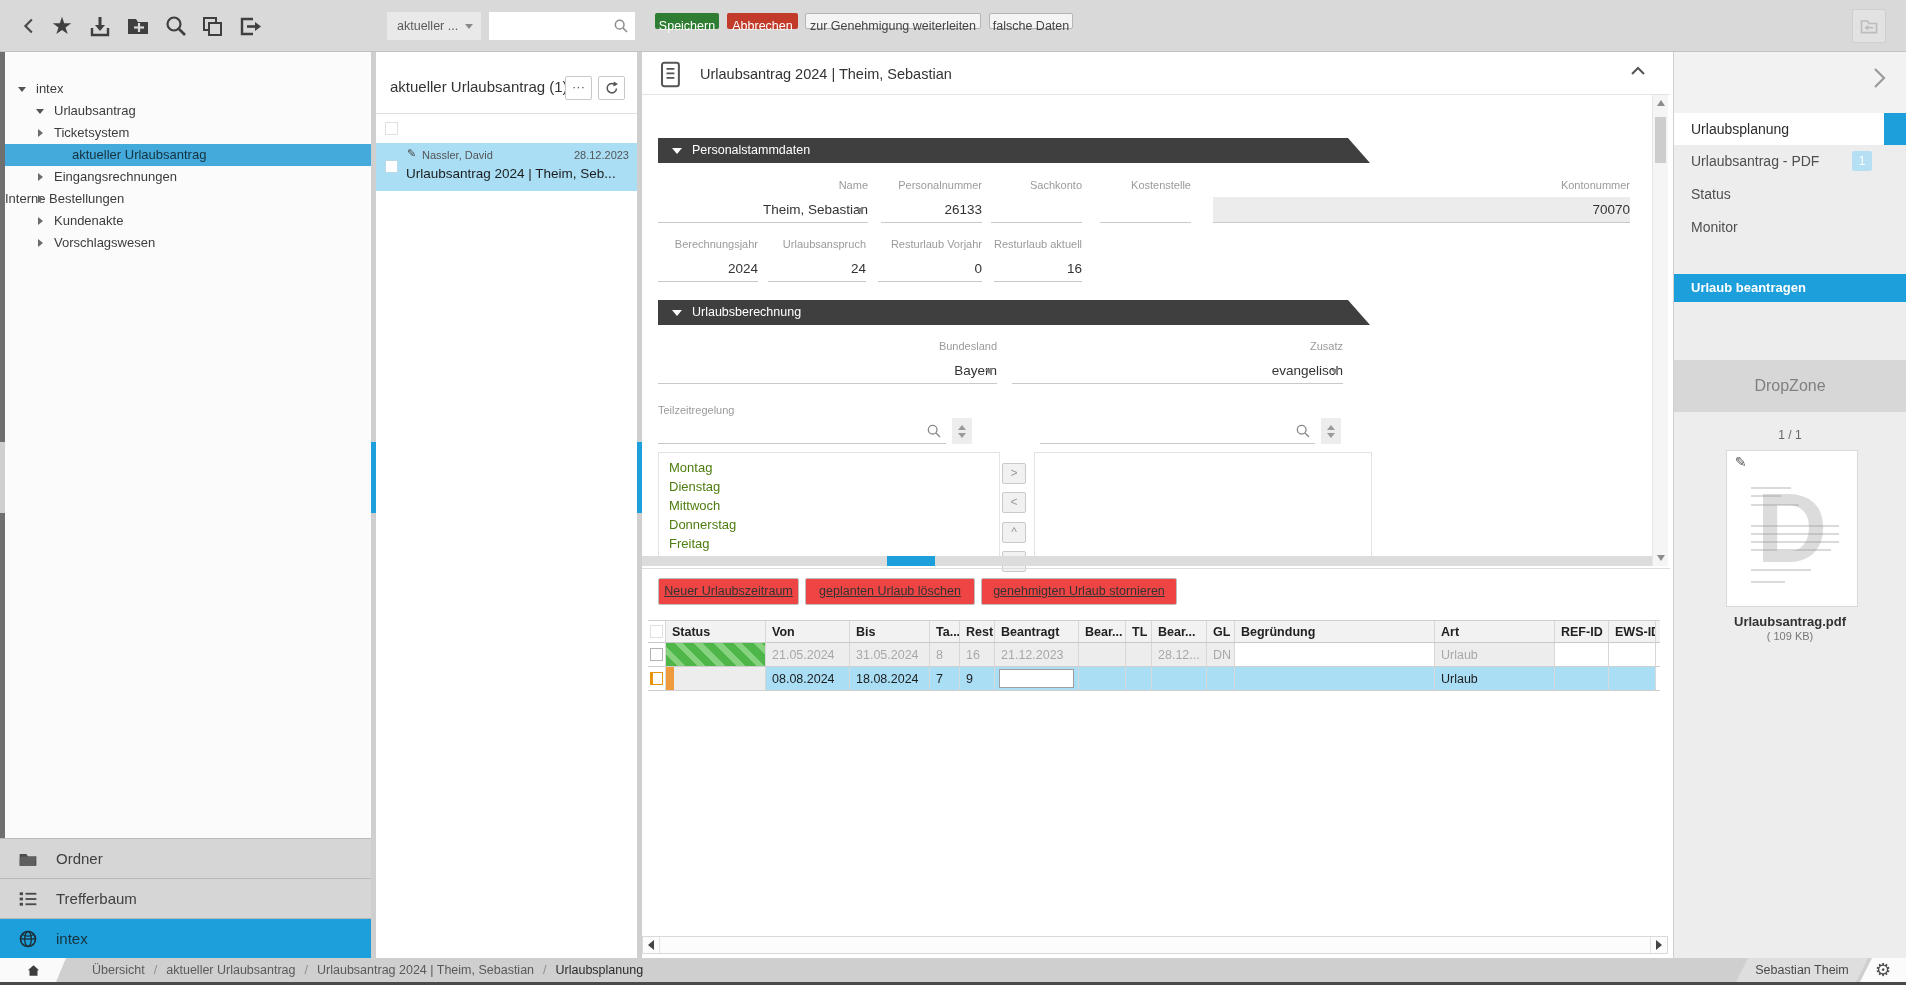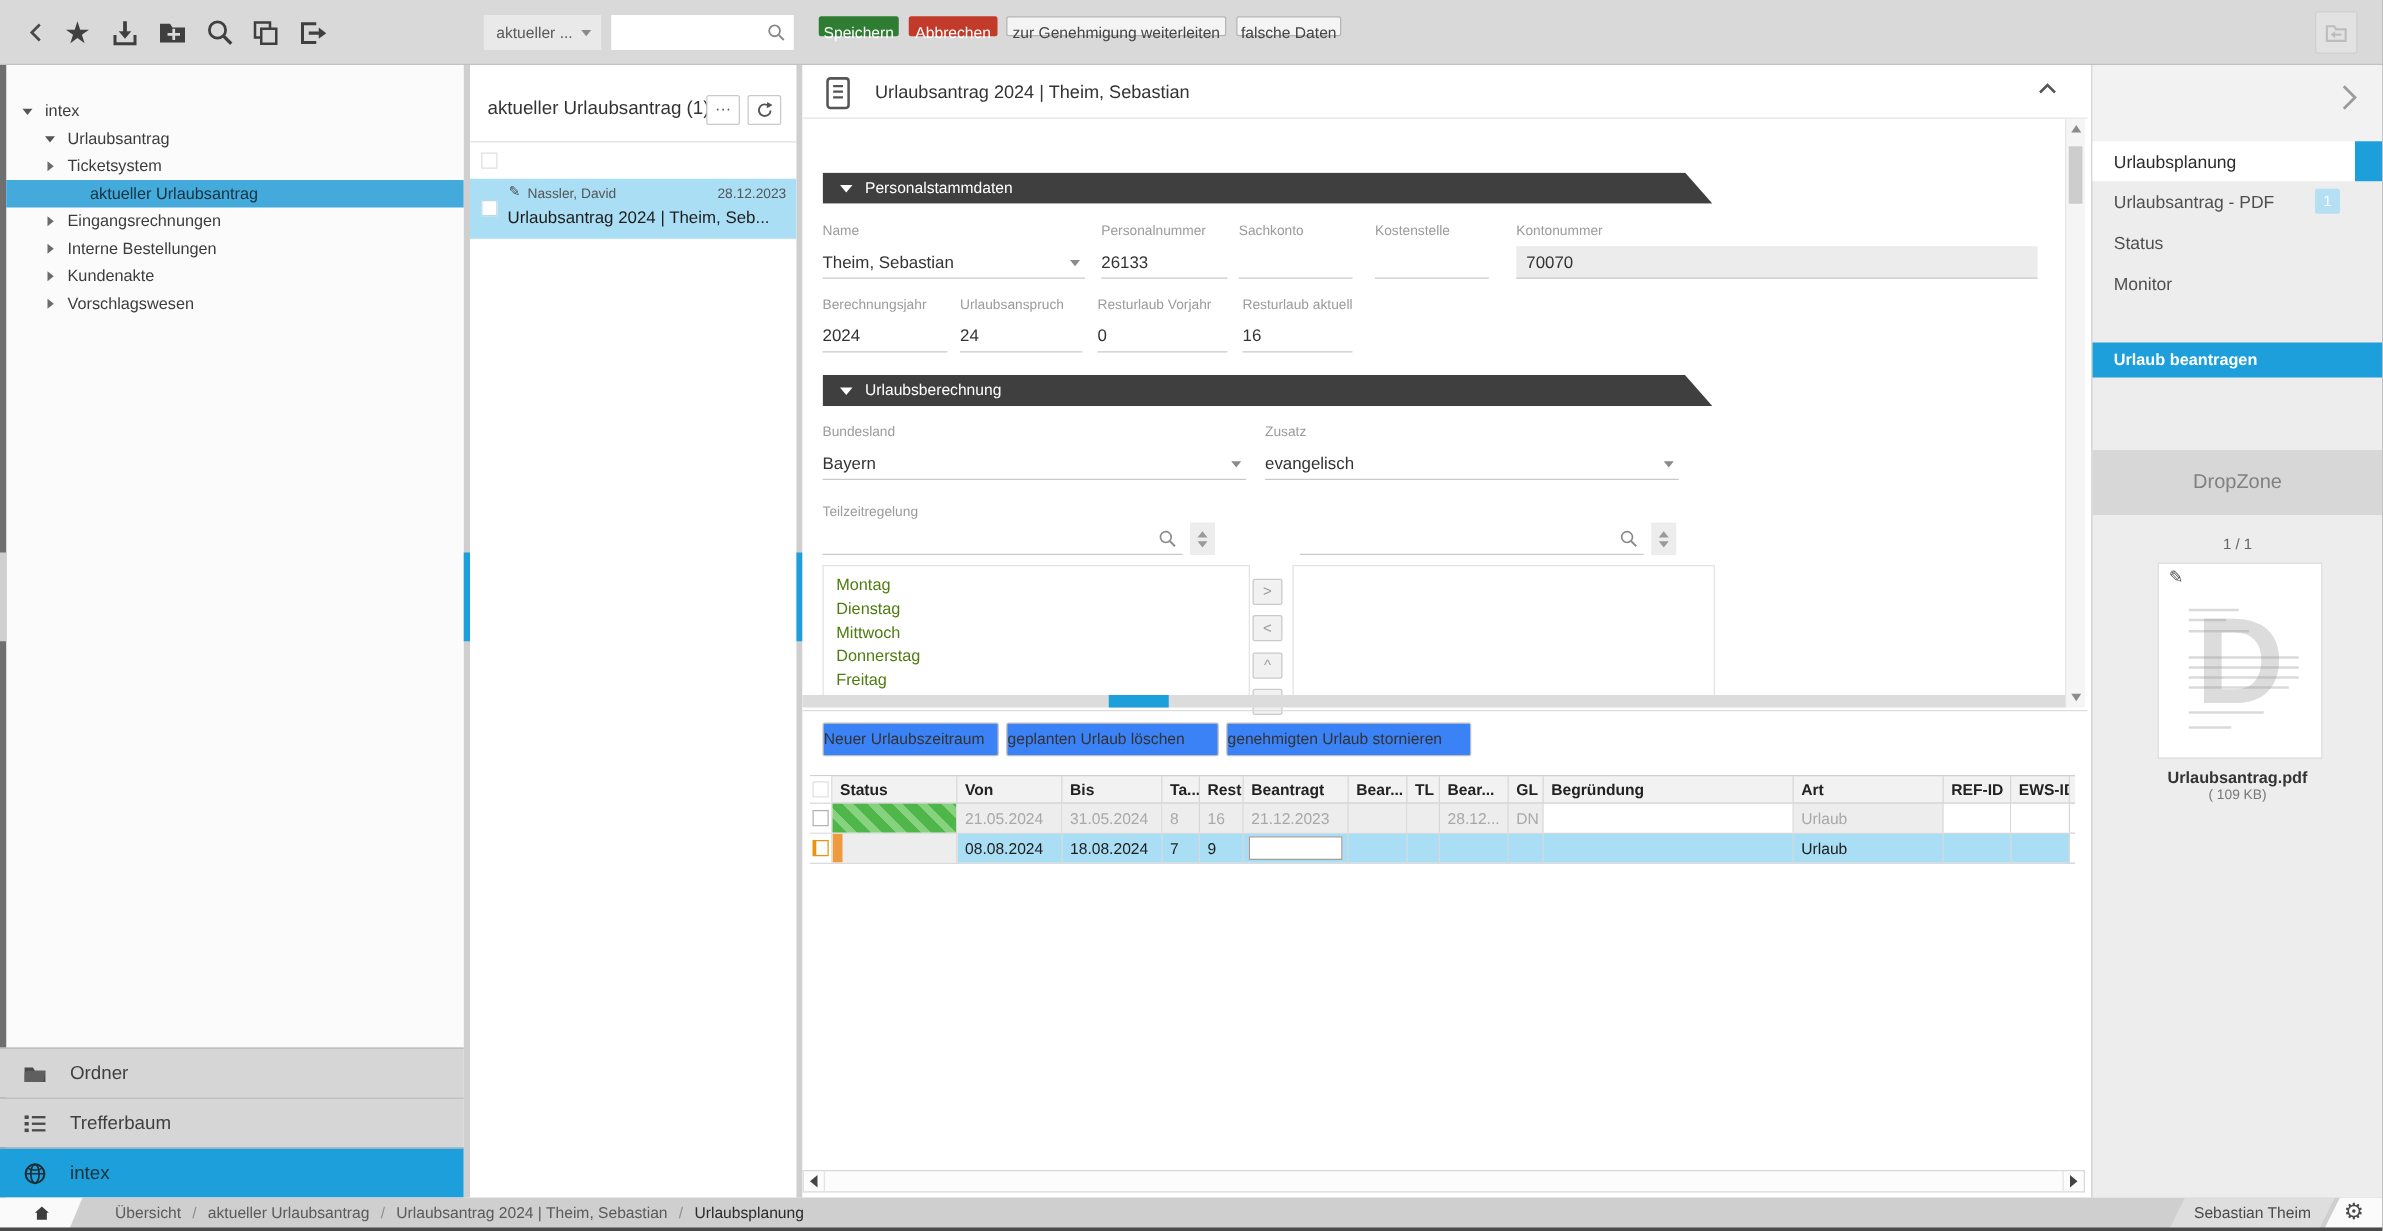--- a/index.html
+++ b/index.html
@@ -52,21 +52,21 @@
   .li-date { position:absolute; right:8px; top:6px; font-size:11px; color:#555; }
   .li-title { position:absolute; left:30px; top:23px; font-size:13.5px; color:#1d1d1d; white-space:nowrap; }
   .pencil { font-family:"DejaVu Sans", sans-serif; color:#4a4a4a; }
 
   
   .main-panel { position:absolute; left:642px; top:52px; width:1028px; bottom:27px; background:#fff; }
   .form-header { position:absolute; left:0; right:0; top:0; height:43px; border-bottom:1px solid #e3e3e3; }
   .form-title { position:absolute; left:58px; top:14px; font-size:14.5px; color:#333; }
   .secbar { position:absolute; height:25px; background:#3f3f3f; color:#fff; font-size:12.5px; line-height:25px; padding-left:14px; clip-path:polygon(0 0, calc(100% - 22px) 0, 100% 100%, 0 100%); }
   .secbar .tri { display:inline-block; width:0; height:0; border-left:5px solid transparent; border-right:5px solid transparent; border-top:6px solid #fff; margin-right:10px; }
-  .fld { position:absolute; }
+  .fld { position:absolute;text-align:right; }
   .fld .lb { font-size:11px; color:#9b9b9b; height:14px; white-space:nowrap; }
   .fld .vl { margin-top:4px; height:26px; line-height:26px; font-size:13.5px; color:#333; border-bottom:1px solid #c9c9c9; position:relative; white-space:nowrap; }
   .fld .vl .caret { position:absolute; right:4px; top:11px; }
   .vl-readonly { background:#ececec; padding-left:8px; }
   .sfld { position:absolute; height:26px; border-bottom:1px solid #c9c9c9; background:#fff; }
   .sfld svg { position:absolute; right:4px; top:5px; }
   .spinner { position:absolute; width:20px; height:26px; background:#ededed; display:flex; flex-direction:column; align-items:center; justify-content:center; gap:3px; cursor:pointer; }
   .sp-up { width:0; height:0; border-left:4px solid transparent; border-right:4px solid transparent; border-bottom:5px solid #9a9a9a; }
   .sp-dn { width:0; height:0; border-left:4px solid transparent; border-right:4px solid transparent; border-top:5px solid #9a9a9a; }
   .listbox { position:absolute; top:400px; height:104px; border:1px solid #e3e3e3; border-bottom:none; background:#fff; padding:5px 10px; }
@@ -74,21 +74,21 @@
   .xfer-btn { position:absolute; left:360px; width:24px; height:21px; background:#f1f1f1; border:1px solid #c9c9c9; border-radius:2px; color:#9a9a9a; text-align:center; line-height:19px; font-size:12px; cursor:pointer; overflow:hidden; }
   .hscroll-blue { position:absolute; left:0; top:504px; width:1010px; height:10px; background:#dcdcdc; }
   .hscroll-blue .thumb { position:absolute; left:245px; top:0; width:48px; height:10px; background:#1d9fdb; cursor:pointer; }
   .vscroll { position:absolute; left:1010px; top:43px; width:16px; height:471px; background:#f5f5f5; border-left:1px solid #e6e6e6; }
   .vs-up { position:absolute; left:4px; top:5px; width:0; height:0; border-left:4px solid transparent; border-right:4px solid transparent; border-bottom:6px solid #8c8c8c; cursor:pointer; }
   .vs-dn { position:absolute; left:4px; bottom:5px; width:0; height:0; border-left:4px solid transparent; border-right:4px solid transparent; border-top:6px solid #8c8c8c; cursor:pointer; }
   .vs-thumb { position:absolute; left:2px; top:22px; width:11px; height:46px; background:#cdcdcd; cursor:pointer; }
   .pane-divider { position:absolute; left:0; right:0; top:516px; border-top:1px solid #ddd; }
 
   
-  .tbl-btn { position:absolute; top:526px; height:27px; line-height:25px; background:#3b82f6; border:1px solid #bdbdbd; border-radius:2px; font-size:12.5px; color:#333; cursor:pointer; }
+  .tbl-btn { position:absolute; top:526px; height:27px; line-height:25px; background:#ef4444; border:1px solid #bdbdbd; border-radius:2px; font-size:12.5px; color:#333; text-align:center; cursor:pointer;text-decoration:underline; }
   .vtable { position:absolute; left:6px; top:568px; width:1012px; font-size:12.5px; }
   .vrow { display:grid; grid-template-columns:18px 100px 84px 80px 30px 35px 84px 47px 26px 55px 28px 200px 120px 54px 47px; }
   .vrow > div { padding-left:6px; border-right:1px solid #d8d8d8; overflow:hidden; white-space:nowrap; }
   .vhead { background:#f2f2f2; font-weight:bold; color:#222; border-top:1px solid #cfcfcf; border-bottom:1px solid #c9c9c9; height:23px; line-height:22px; }
   .vr { height:24px; line-height:24px; border-bottom:1px solid #cfcfcf; }
   .r-past > div { background:#ededed; color:#a8a8a8; }
   .r-past > div.wc { background:#fff; }
   .r-sel > div { background:#a9def5; color:#1d1d1d; }
   .cbcell { background:#fff !important; padding-left:0 !important; display:flex; align-items:center; justify-content:center; }
   .st-green { background:repeating-linear-gradient(45deg,#4fb749 0 8px,#86d27f 8px 14px) !important; }
@@ -219,21 +219,21 @@
       </div>
       <div class="tree-row sel">
         <span style="padding-left:67px">aktueller Urlaubsantrag</span>
       </div>
       <div class="tree-row">
         <span class="tr-arrow-col" style="left:33px"></span>
         <span style="padding-left:49px">Eingangsrechnungen</span>
       </div>
       <div class="tree-row">
         <span class="tr-arrow-col" style="left:33px"></span>
-        <span style="padding-left:49px">Interne Bestellungen</span>
+        <span style="">Interne Bestellungen</span>
       </div>
       <div class="tree-row">
         <span class="tr-arrow-col" style="left:33px"></span>
         <span style="padding-left:49px">Kundenakte</span>
       </div>
       <div class="tree-row">
         <span class="tr-arrow-col" style="left:33px"></span>
         <span style="padding-left:49px">Vorschlagswesen</span>
       </div>
     </div>

